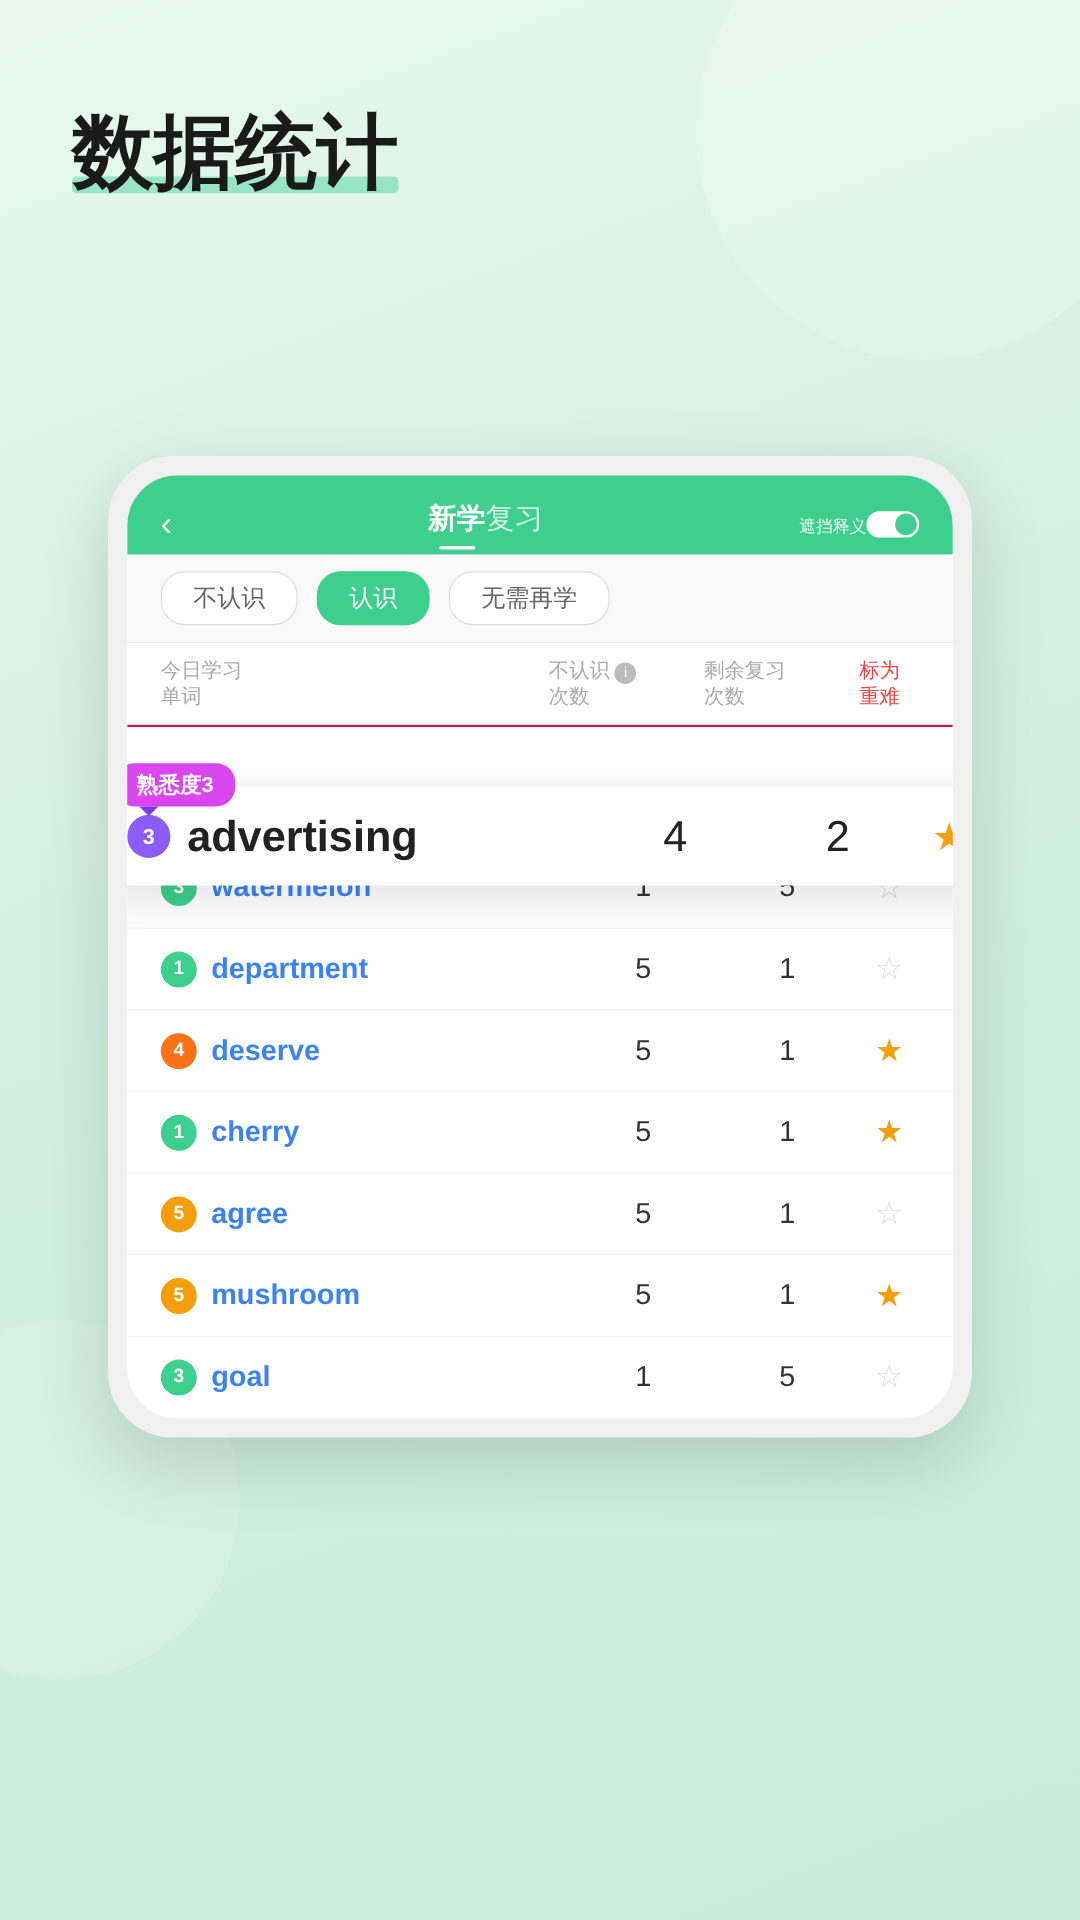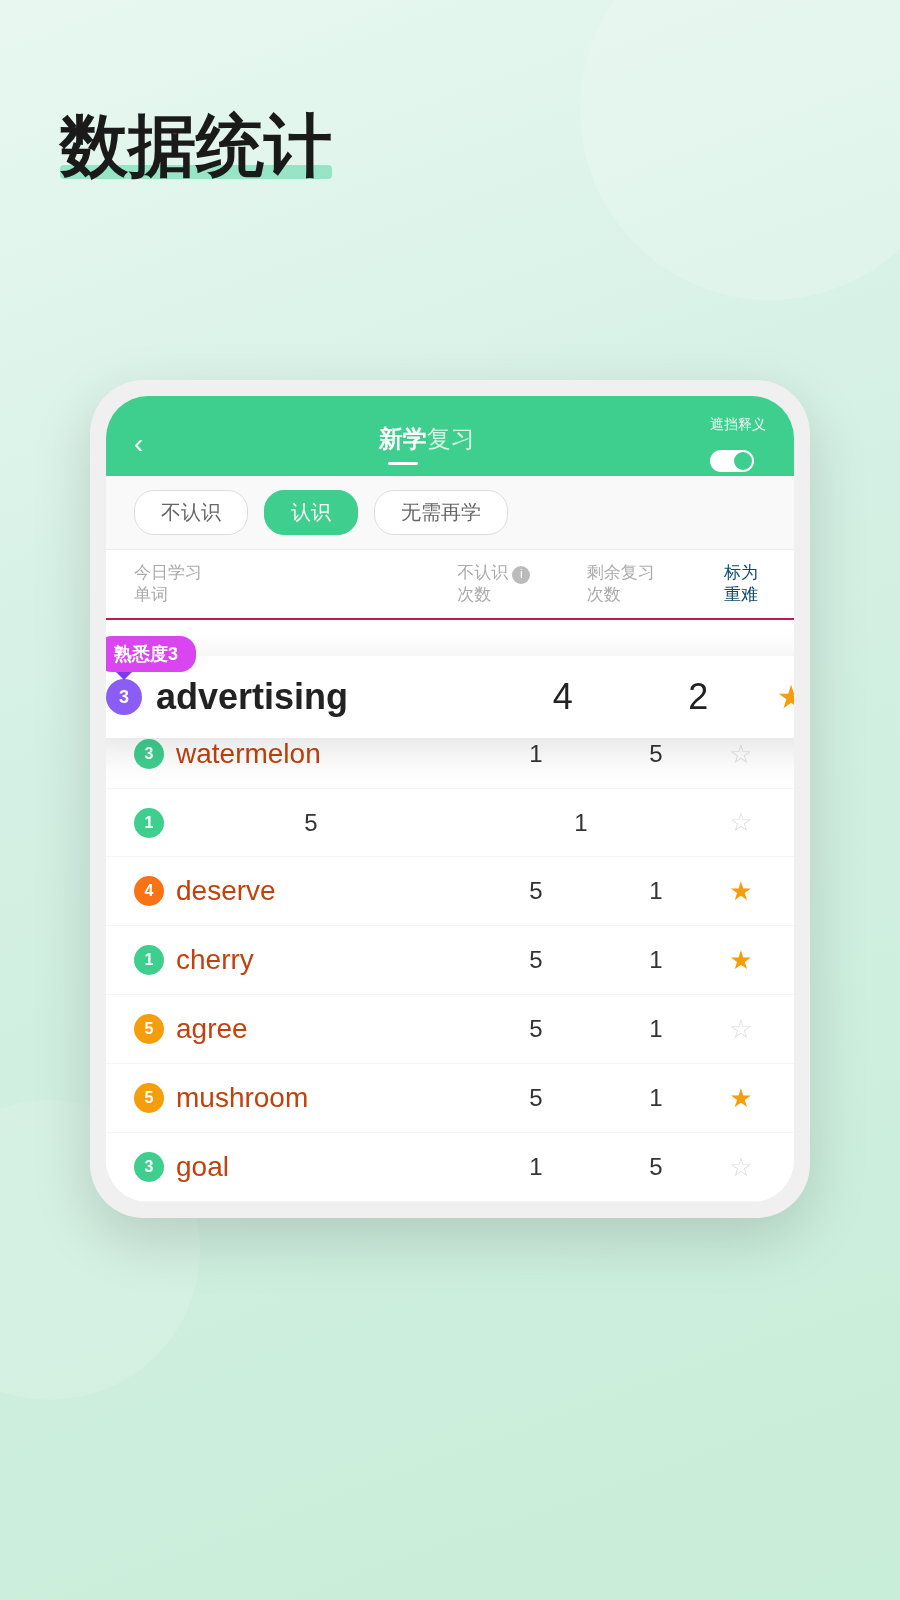--- a/index.html
+++ b/index.html
@@ -41,21 +41,20 @@
     }
 
     .page-title {
       font-size: 68px;
       font-weight: 900;
       color: #1a1a1a;
       line-height: 1.1;
       margin-bottom: 10px;
       position: relative;
       display: inline-block;
-      margin-top: 18px;
     }
     .page-title::after {
       content: '';
       position: absolute;
       bottom: 4px;
       left: 0;
       right: 0;
       height: 14px;
       background: #4dd4a0;
       opacity: 0.5;
@@ -140,22 +139,23 @@
       left: 50%;
       transform: translateX(-50%);
       width: 30px;
       height: 3px;
       background: #fff;
       border-radius: 2px;
     }
 
     .nav-right {
       display: flex;
-      flex-direction: column;
-      gap: 16px;
+      flex-direction: row;
+      align-items: flex-end;
+      gap: 0;
     }
 
     .nav-hint {
       font-size: 14px;
       color: rgba(255,255,255,0.9);
     }
 
     .toggle-switch {
       width: 44px;
       height: 22px;
@@ -221,23 +221,22 @@
       font-size: 17px;
       color: #aaa;
       line-height: 1.3;
       display: flex;
       flex-direction: column;
       align-items: flex-start;
     }
 
     .col-star {
       width: 50px;
-      text-align: center;
       font-size: 17px;
-      color: #0c4a6e;
+      color: #ef4444;
       line-height: 1.3;
     }
 
     .info-badge {
       display: inline-flex;
       align-items: center;
       justify-content: center;
       width: 18px;
       height: 18px;
       background: #bbb;
@@ -274,23 +273,23 @@
       flex-shrink: 0;
     }
 
     .badge-green { background: #3ecf8e; }
     .badge-purple { background: #8b5cf6; }
     .badge-orange { background: #f97316; }
     .badge-yellow { background: #f59e0b; }
 
     .word-name {
       flex: 2.5;
-      font-size: 28px;
-      color: #c2410c;
-      font-weight: 400;
+      font-size: 24px;
+      color: #3b82f6;
+      font-weight: 700;
     }
 
     .word-count1 {
       flex: 1;
       text-align: center;
       font-size: 24px;
       color: #333;
     }
 
     .word-count2 {
@@ -464,20 +463,21 @@
         <div class="word-row">
           <div class="word-badge badge-green">3</div>
           <div class="word-name">watermelon</div>
           <div class="word-count1">1</div>
           <div class="word-count2">5</div>
           <div class="star-icon star-empty">☆</div>
         </div>
 
         <div class="word-row">
           <div class="word-badge badge-green">1</div>
+          <div class="word-name">department</div>
           <div class="word-count1">5</div>
           <div class="word-count2">1</div>
           <div class="star-icon star-empty">☆</div>
         </div>
 
         <div class="word-row">
           <div class="word-badge badge-orange">4</div>
           <div class="word-name">deserve</div>
           <div class="word-count1">5</div>
           <div class="word-count2">1</div>

